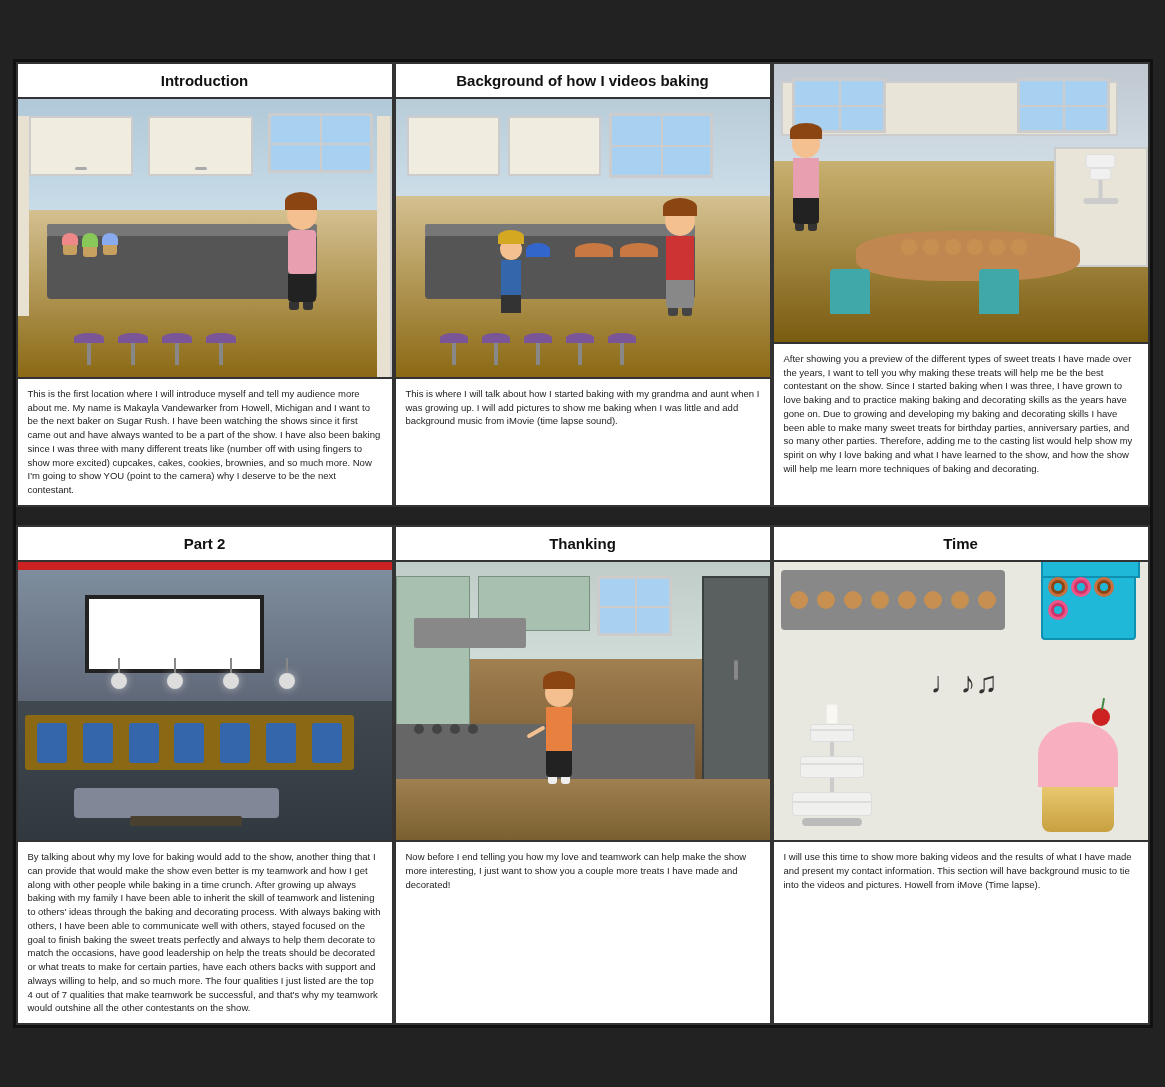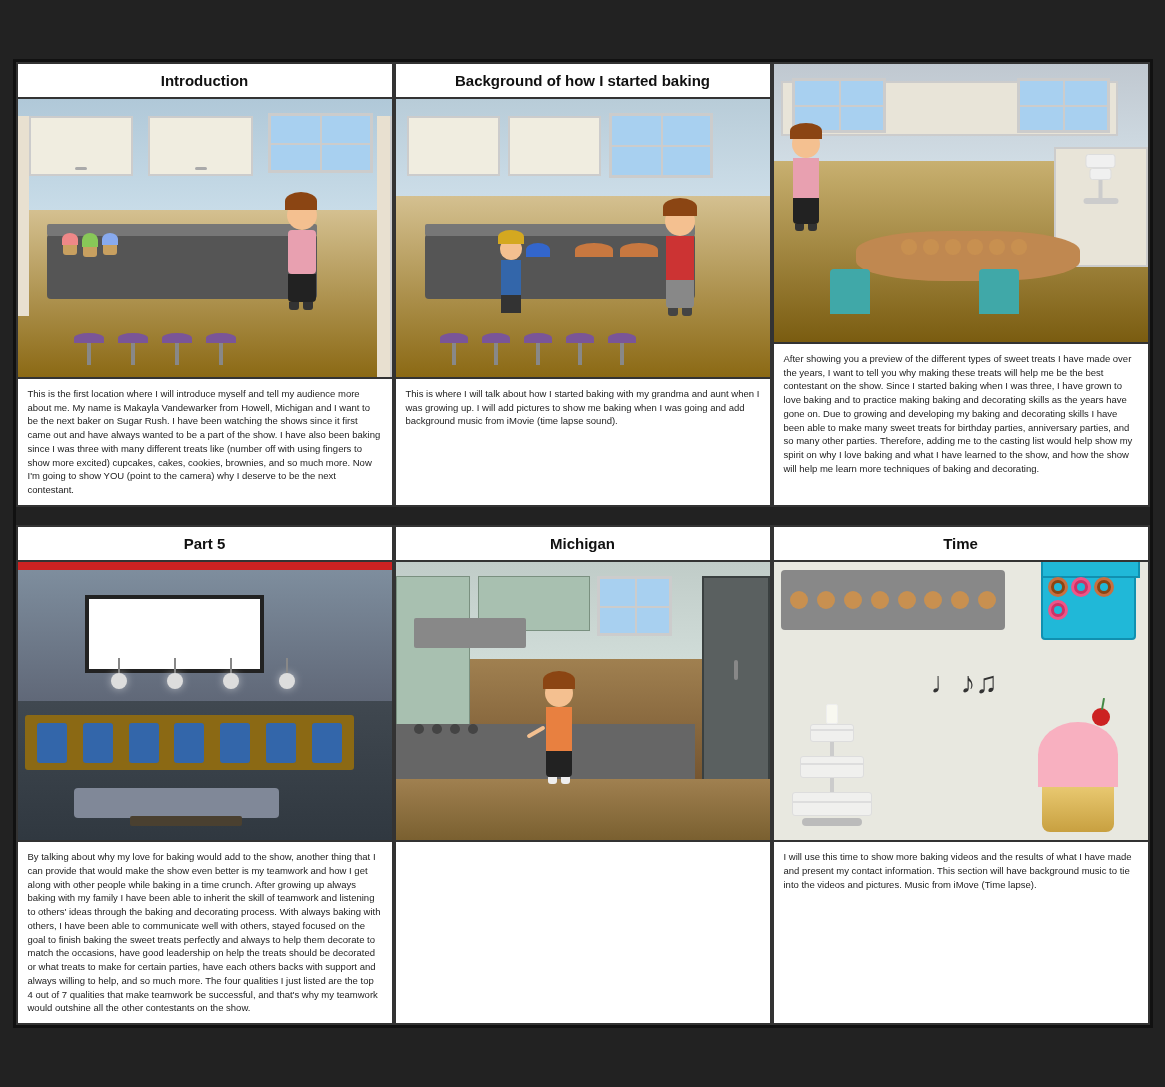--- a/index.html
+++ b/index.html
@@ -260,21 +260,21 @@
               <div style="width:10px;height:8px;background:#333;border-radius:0 0 3px 3px;"></div>
               <div style="width:10px;height:8px;background:#333;border-radius:0 0 3px 3px;"></div>
             </div>
           </div>
         </div>
       </div>
       <div class="cell-text">This is the first location where I will introduce myself and tell my audience more about me. My name is Makayla Vandewarker from Howell, Michigan and I want to be the next baker on Sugar Rush. I have been watching the shows since it first came out and have always wanted to be a part of the show. I have also been baking since I was three with many different treats like (number off with using fingers to show more excited) cupcakes, cakes, cookies, brownies, and so much more. Now I'm going to show YOU (point to the camera) why I deserve to be the next contestant.</div>
     </div>
 
     <div class="cell">
-      <div class="cell-header">Background of how I started baking</div>
+      <div class="cell-header">Background of how I videos baking</div>
       <div class="cell-image">
         <div class="scene2">
 
           <div style="position:absolute;top:6%;left:3%;width:25%;height:60px;background:#f0ede0;border:2px solid #ccc;"></div>
           <div style="position:absolute;top:6%;left:30%;width:25%;height:60px;background:#f0ede0;border:2px solid #ccc;"></div>
 
           <div class="window-grid" style="top:5%;left:57%;width:28%;height:65px;"></div>
 
           <div style="position:absolute;bottom:28%;left:8%;width:72%;height:65px;background:#555;border-radius:4px;">
             <div style="position:absolute;top:-10px;left:0;width:100%;height:12px;background:#777;border-radius:2px;"></div>
@@ -320,21 +320,21 @@
               <div style="width:28px;height:44px;background:#cc3333;"></div>
               <div style="width:28px;height:28px;background:#888;border-radius:0 0 4px 4px;"></div>
               <div style="display:flex;justify-content:space-around;width:28px;">
                 <div style="width:10px;height:8px;background:#444;border-radius:0 0 3px 3px;"></div>
                 <div style="width:10px;height:8px;background:#444;border-radius:0 0 3px 3px;"></div>
               </div>
             </div>
           </div>
         </div>
       </div>
-      <div class="cell-text">This is where I will talk about how I started baking with my grandma and aunt when I was growing up. I will add pictures to show me baking when I was going and add background music from iMovie (time lapse sound).</div>
+      <div class="cell-text">This is where I will talk about how I started baking with my grandma and aunt when I was growing up. I will add pictures to show me baking when I was little and add background music from iMovie (time lapse sound).</div>
     </div>
 
     <div class="cell">
       <div class="cell-image">
         <div class="scene3">
 
           <div style="position:absolute;top:6%;left:2%;width:90%;height:55px;background:#e8e4d8;border:2px solid #ccc;"></div>
 
           <div class="window-grid" style="top:5%;left:5%;width:25%;height:55px;"></div>
           <div class="window-grid" style="top:5%;left:65%;width:25%;height:55px;"></div>
@@ -381,21 +381,21 @@
       </div>
       <div class="cell-text">After showing you a preview of the different types of sweet treats I have made over the years, I want to tell you why making these treats will help me be the best contestant on the show. Since I started baking when I was three, I have grown to love baking and to practice making baking and decorating skills as the years have gone on. Due to growing and developing my baking and decorating skills I have been able to make many sweet treats for birthday parties, anniversary parties, and so many other parties. Therefore, adding me to the casting list would help show my spirit on why I love baking and what I have learned to the show, and how the show will help me learn more techniques of baking and decorating.</div>
     </div>
   </div>
 
   <div class="spacer-row"></div>
 
   <div class="row">
 
     <div class="cell">
-      <div class="cell-header">Part 5</div>
+      <div class="cell-header">Part 2</div>
       <div class="cell-image">
         <div class="scene4">
 
           <div class="red-stripe"></div>
 
           <div style="position:absolute;top:12%;left:18%;width:48%;height:28%;background:#fff;border:4px solid #222;"></div>
 
           <div style="position:absolute;bottom:25%;left:2%;width:88%;height:55px;background:#8b6914;border-radius:3px;display:flex;align-items:center;justify-content:space-around;padding:4px;">
             <div style="width:30px;height:40px;background:#3366aa;border-radius:3px;"></div>
             <div style="width:30px;height:40px;background:#3366aa;border-radius:3px;"></div>
@@ -413,21 +413,21 @@
 
           <div style="position:absolute;bottom:8%;left:15%;width:55%;height:30px;background:#808898;border-radius:4px;"></div>
 
           <div style="position:absolute;bottom:5%;left:30%;width:30%;height:10px;background:#4a4030;border-radius:2px;"></div>
         </div>
       </div>
       <div class="cell-text">By talking about why my love for baking would add to the show, another thing that I can provide that would make the show even better is my teamwork and how I get along with other people while baking in a time crunch. After growing up always baking with my family I have been able to inherit the skill of teamwork and listening to others' ideas through the baking and decorating process. With always baking with others, I have been able to communicate well with others, stayed focused on the goal to finish baking the sweet treats perfectly and always to help them decorate to match the occasions, have good leadership on help the treats should be decorated or what treats to make for certain parties, have each others backs with support and always willing to help, and so much more. The four qualities I just listed are the top 4 out of 7 qualities that make teamwork be successful, and that's why my teamwork would outshine all the other contestants on the show.</div>
     </div>
 
     <div class="cell">
-      <div class="cell-header">Michigan</div>
+      <div class="cell-header">Thanking</div>
       <div class="cell-image">
         <div class="scene5">
 
           <div style="position:absolute;top:5%;left:0%;width:20%;height:70%;background:#a8c0b0;border:1px solid #7a9080;"></div>
 
           <div style="position:absolute;top:5%;left:22%;width:30%;height:55px;background:#a8c0b0;border:1px solid #7a9080;"></div>
 
           <div class="window-grid" style="top:5%;left:54%;width:20%;height:60px;"></div>
 
           <div style="position:absolute;top:5%;right:0%;width:18%;height:75%;background:#5a6060;border:2px solid #3a4040;">
@@ -457,20 +457,21 @@
                 <div style="width:9px;height:7px;background:#eee;border-radius:0 0 3px 3px;"></div>
               </div>
             </div>
           </div>
 
           <div style="position:absolute;bottom:38%;left:35%;width:20px;height:4px;background:#f4c090;border-radius:2px;transform:rotate(-30deg);"></div>
 
           <div style="position:absolute;top:20%;left:5%;width:30%;height:30px;background:#888;border-radius:2px;"></div>
         </div>
       </div>
+      <div class="cell-text">Now before I end telling you how my love and teamwork can help make the show more interesting, I just want to show you a couple more treats I have made and decorated!</div>
     </div>
 
     <div class="cell">
       <div class="cell-header">Time</div>
       <div class="cell-image">
         <div class="scene6">
 
           <div style="position:absolute;top:3%;left:2%;width:60%;height:60px;background:#888;border-radius:4px;display:flex;align-items:center;justify-content:space-around;padding:5px;">
             <div style="width:18px;height:18px;background:#c89050;border-radius:50%;"></div>
             <div style="width:18px;height:18px;background:#c89050;border-radius:50%;"></div>
@@ -533,16 +534,16 @@
 
                 <div style="position:absolute;top:-14px;right:8px;width:18px;height:18px;background:#cc2222;border-radius:50%;"></div>
                 <div style="position:absolute;top:-24px;right:14px;width:2px;height:12px;background:#448844;transform:rotate(10deg);"></div>
               </div>
             </div>
 
             <div style="width:72px;height:45px;background:linear-gradient(to bottom,#e8c870,#c8a040);border-radius:0 0 8px 8px;"></div>
           </div>
         </div>
       </div>
-      <div class="cell-text">I will use this time to show more baking videos and the results of what I have made and present my contact information. This section will have background music to tie into the videos and pictures. Music from iMove (Time lapse).</div>
+      <div class="cell-text">I will use this time to show more baking videos and the results of what I have made and present my contact information. This section will have background music to tie into the videos and pictures. Howell from iMove (Time lapse).</div>
     </div>
   </div>
 </div>
 
 </body></html>

